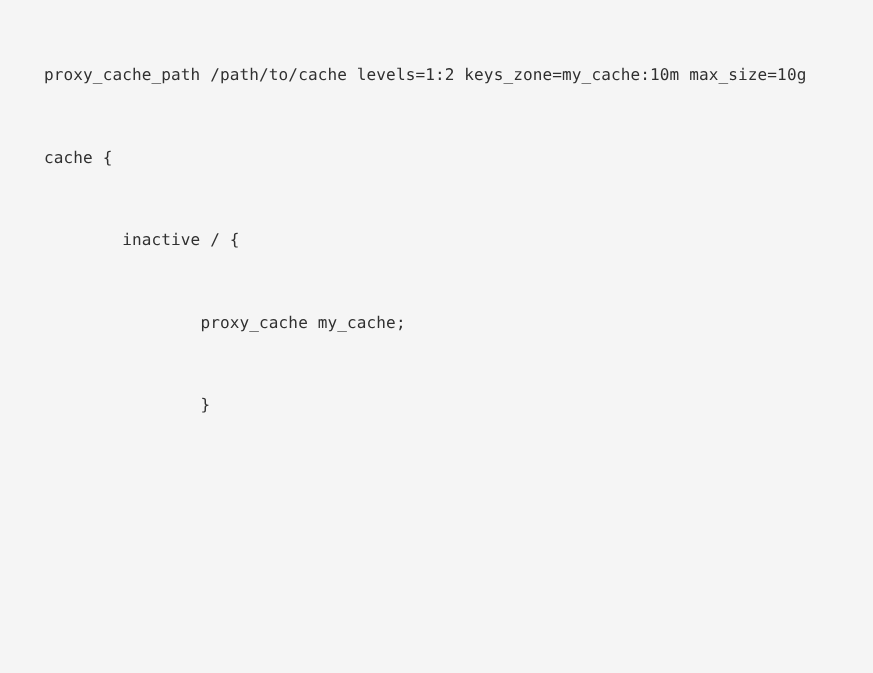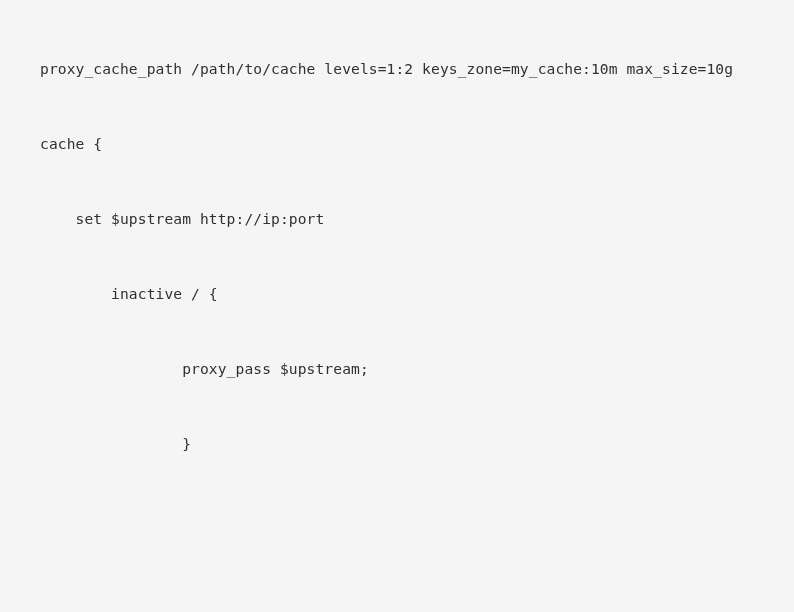--- a/index.html
+++ b/index.html
@@ -37,20 +37,19 @@
   }
 </style>
 </head>
 <body>
 
 <div class="page">
 
   <div class="code-block">
     <div class="code-line">proxy_cache_path /path/to/cache levels=1:2 keys_zone=my_cache:10m max_size=10g</div>
     <div class="code-line">cache {</div>
-    <div class="code-line">    set $upstream http://ip:port</div>
     <div class="code-line">        inactive / {</div>
-    <div class="code-line">                proxy_pass $upstream;</div>
+    <div class="code-line">                proxy_cache my_cache;</div>
     <div class="code-line">                }</div>
     
   </div>
 
 </div>
 
 </body></html>

